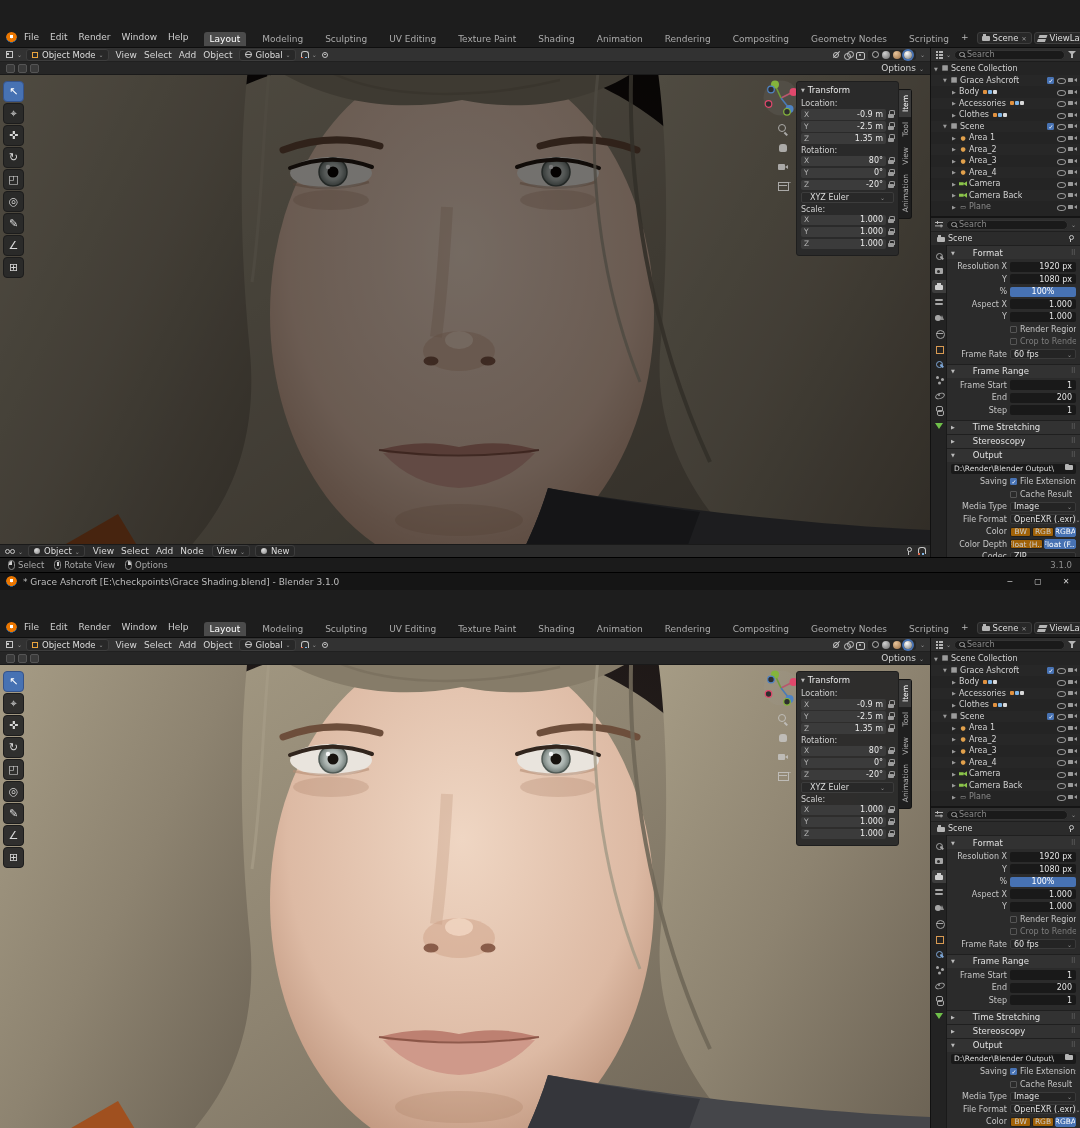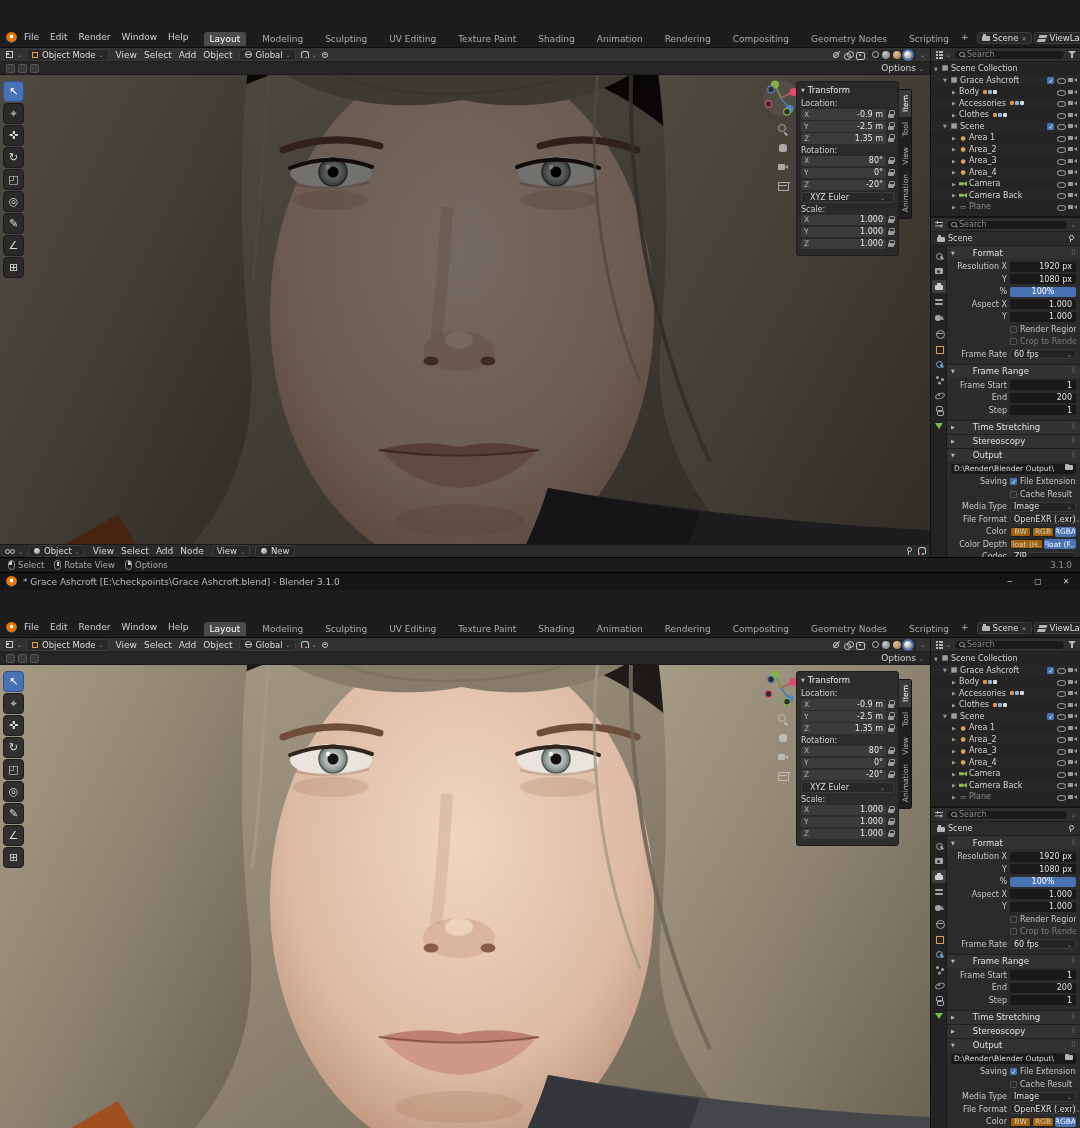--- a/index.html
+++ b/index.html
@@ -1020,21 +1020,21 @@
         <span>Options</span>
       </span>
     </span>
     <span class="sb-version">3.1.0</span>
   </div>
 </div>
 <div id="win2" class="bwin">
 
   <div class="titlebar">
     <span class="blogo"></span>
-    <span class="tb-title">* Grace Ashcroft [E:\checkpoints\Grace Ashcroft.blend] - Blender 3.1.0</span>
+    <span class="tb-title">* Grace Ashcroft [E:\checkpoints\Grace Shading.blend] - Blender 3.1.0</span>
     <span class="winbtns">
       <span class="wbtn">─</span>
       <span class="wbtn">▢</span>
       <span class="wbtn">✕</span>
     </span>
   </div>
 
   <div class="menubar">
     <span class="blogo"></span>
     <span class="menus">

